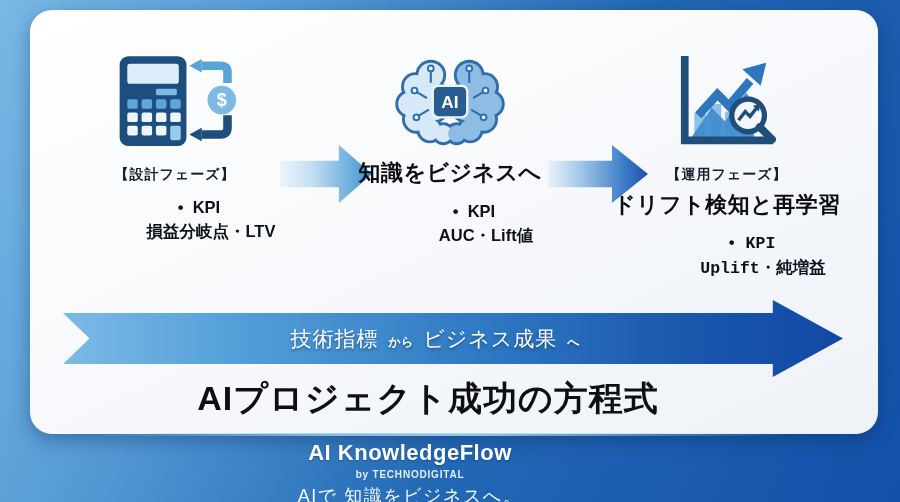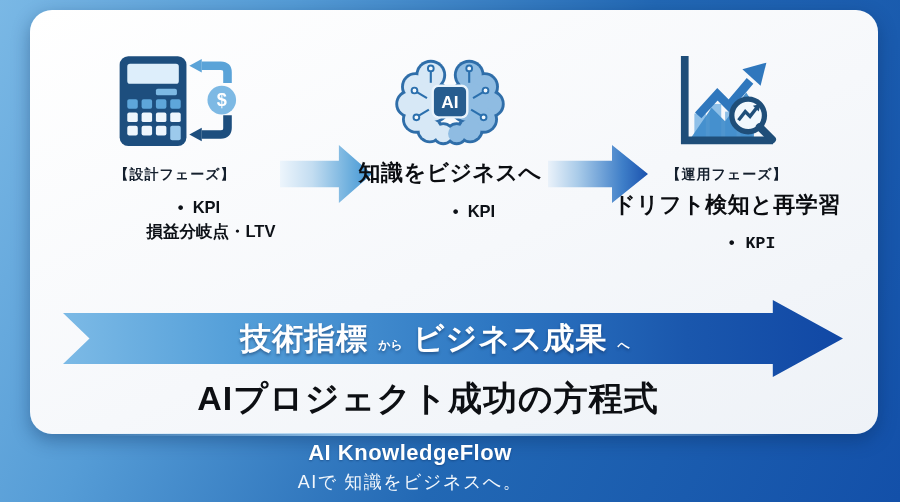--- a/index.html
+++ b/index.html
@@ -38,21 +38,21 @@
     background:linear-gradient(90deg,#eaf2fa 0%,#a9cbe9 30%,#3e7ec8 75%,#1b52ae 100%);}
 
   .flow-arrow{
     position:absolute;left:63px;top:300px;width:780px;height:77px;
     background:linear-gradient(90deg,#7cbae6 0%,#549fd9 22%,#2e77c2 55%,#1a57ad 80%,#1148a5 100%);
     clip-path:polygon(0 17%,91% 17%,91% 0,100% 50%,91% 100%,91% 83%,0 83%,3.4% 50%);
     display:flex;align-items:center;justify-content:center;
   }
   .flow-text{display:flex;align-items:baseline;gap:10px;color:#ffffff;
     text-shadow:0 2px 3px rgba(10,35,75,.45);transform:translateX(-18px);}
-  .flow-term{font-size:31px;font-weight:bold;letter-spacing:1px;}
+  .flow-term{font-size:21px;font-weight:normal;letter-spacing:1px;}
   .flow-conn{font-size:12px;font-weight:bold;}
 
   .main-title{
     position:absolute;left:0;top:376px;width:856px;text-align:center;
     font-size:34px;font-weight:bold;color:#0d0f13;letter-spacing:1px;
   }
   .footer{position:absolute;left:0;top:440px;width:820px;text-align:center;color:#fff;}
   .footer-brand{font-size:22px;font-weight:bold;letter-spacing:.5px;text-shadow:0 1px 2px rgba(8,35,80,.4);}
   .footer-byline{font-size:10px;font-weight:bold;color:#e4eef8;margin-top:3px;letter-spacing:.8px;}
   .footer-tagline{font-size:18px;color:#f2f7fc;margin-top:4px;letter-spacing:1.5px;}
@@ -160,20 +160,21 @@
         </g>
         <rect x="42" y="33" width="36" height="33" rx="6" fill="#275d8f" stroke="#eaf4fc" stroke-width="2.5"></rect>
         <text x="60" y="56" text-anchor="middle" font-size="18" font-weight="bold" fill="#ffffff">AI</text>
       </svg>
     </div>
     <div class="phase-title">知識をビジネスへ</div>
     <div class="phase-bullets">
       <div class="bullet-line">
         <span class="bullet-glyph">•</span><span>KPI</span>
       </div>
+      <div class="bullet-sub">AUC・Lift値</div>
     </div>
   </div>
 
   <div class="step-arrow a2"></div>
 
   <div class="phase p3">
     <div class="icon-wrap">
       <svg width="116" height="96" viewBox="0 0 120 100">
         <g fill="#8fc0e8">
           <rect x="26" y="62" width="12" height="26"></rect>
@@ -190,31 +191,33 @@
         <polyline points="72,69 79,60 84,65 91,56" fill="none" stroke="#1f4e79" stroke-width="3.5"></polyline>
         <polygon points="87,54 95,52 93,60" fill="#1f4e79"></polygon>
       </svg>
     </div>
     <div class="phase-label">【運用フェーズ】</div>
     <div class="phase-title">ドリフト検知と再学習</div>
     <div class="phase-bullets">
       <div class="bullet-line">
         <span class="bullet-glyph">•</span><span>KPI</span>
       </div>
+      <div class="bullet-sub">Uplift・純増益</div>
     </div>
   </div>
 
   <div class="flow-arrow">
     <div class="flow-text">
       <span class="flow-term">技術指標</span>
       <span class="flow-conn">から</span>
       <span class="flow-term">ビジネス成果</span>
       <span class="flow-conn">へ</span>
     </div>
   </div>
 
   <div class="main-title">AIプロジェクト成功の方程式</div>
 
   <div class="footer">
     <div class="footer-brand">AI KnowledgeFlow</div>
+    <div class="footer-byline">by TECHNODIGITAL</div>
     <div class="footer-tagline">AIで 知識をビジネスへ。</div>
   </div>
 </div>
 
 </body></html>

